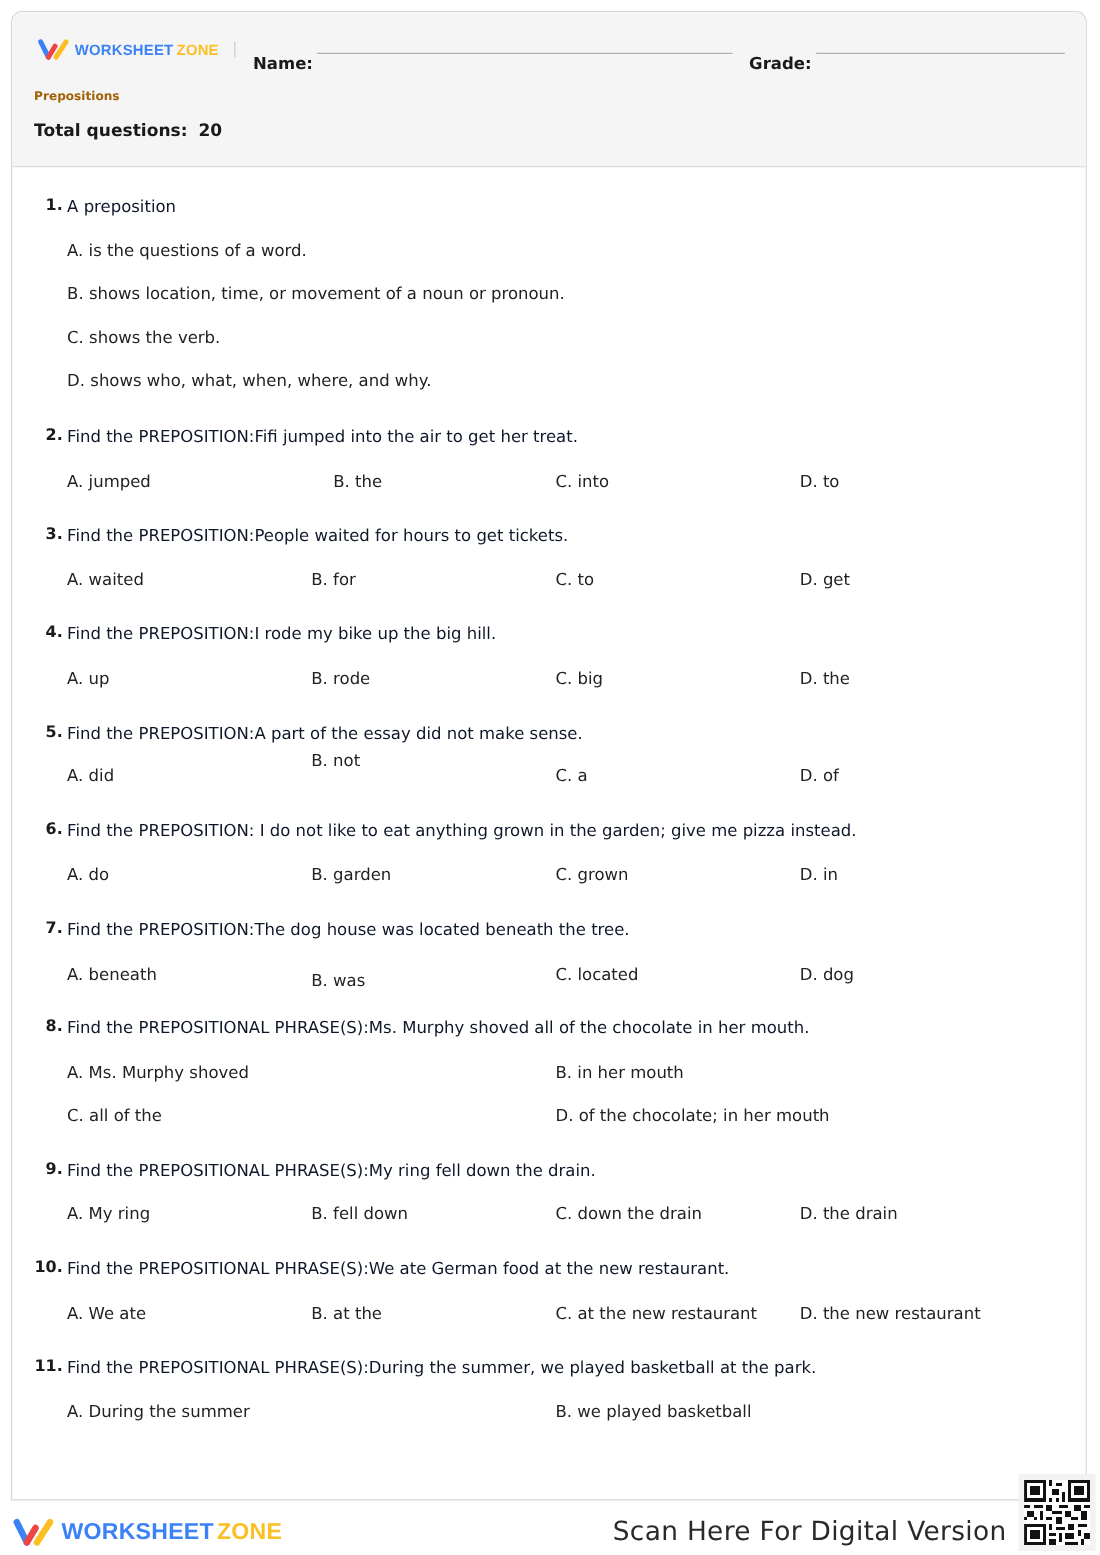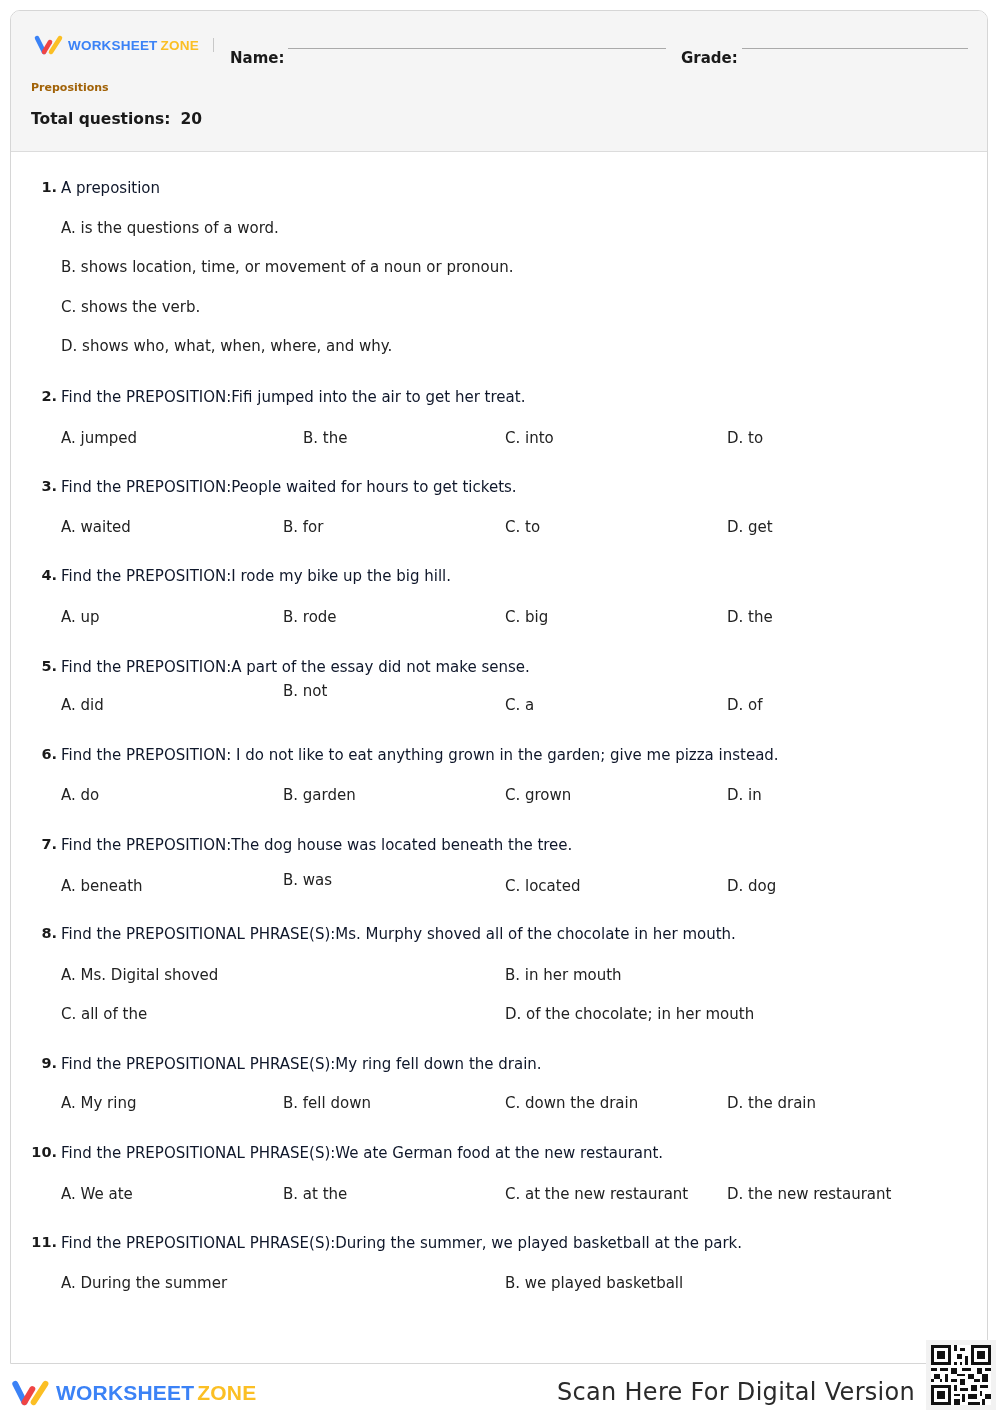--- a/index.html
+++ b/index.html
@@ -119,29 +119,29 @@
     <span class="opt" style="left:50px; top:40px;">A. do</span>
     <span class="opt" style="left:272px; top:40px;">B. garden</span>
     <span class="opt" style="left:494px; top:40px;">C. grown</span>
     <span class="opt" style="left:716px; top:40px;">D. in</span>
   </div>
 
   <div class="q" style="top:825px;">
     <span class="q-num">7.</span>
     <span class="q-text">Find the PREPOSITION:The dog house was located beneath the tree.</span>
     <span class="opt" style="left:50px; top:41px;">A. beneath</span>
-    <span class="opt" style="left:272px; top:35px;">B. was</span>
+    <span class="opt" style="left:272px; top:46px;">B. was</span>
     <span class="opt" style="left:494px; top:41px;">C. located</span>
     <span class="opt" style="left:716px; top:41px;">D. dog</span>
   </div>
 
   <div class="q" style="top:914px;">
     <span class="q-num">8.</span>
     <span class="q-text">Find the PREPOSITIONAL PHRASE(S):Ms. Murphy shoved all of the chocolate in her mouth.</span>
-    <span class="opt" style="left:50px; top:41px;">A. Ms. Digital shoved</span>
+    <span class="opt" style="left:50px; top:41px;">A. Ms. Murphy shoved</span>
     <span class="opt" style="left:494px; top:41px;">B. in her mouth</span>
     <span class="opt" style="left:50px; top:80px;">C. all of the</span>
     <span class="opt" style="left:494px; top:80px;">D. of the chocolate; in her mouth</span>
   </div>
 
   <div class="q" style="top:1044px;">
     <span class="q-num">9.</span>
     <span class="q-text">Find the PREPOSITIONAL PHRASE(S):My ring fell down the drain.</span>
     <span class="opt" style="left:50px; top:39px;">A. My ring</span>
     <span class="opt" style="left:272px; top:39px;">B. fell down</span>

